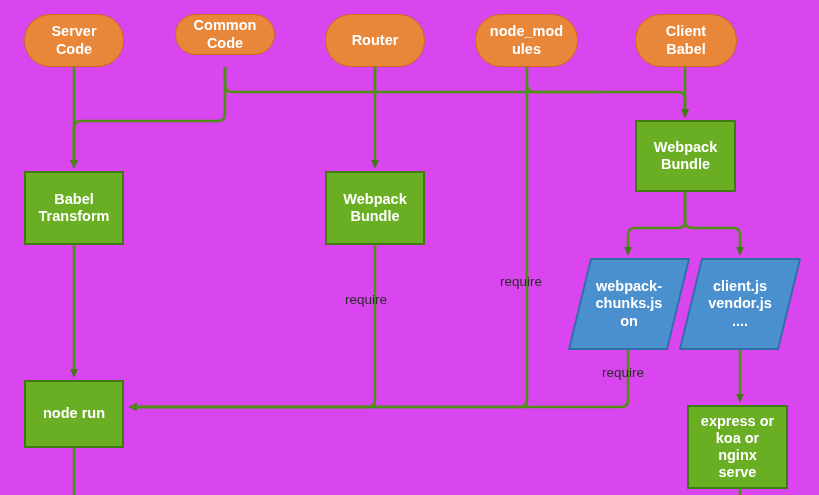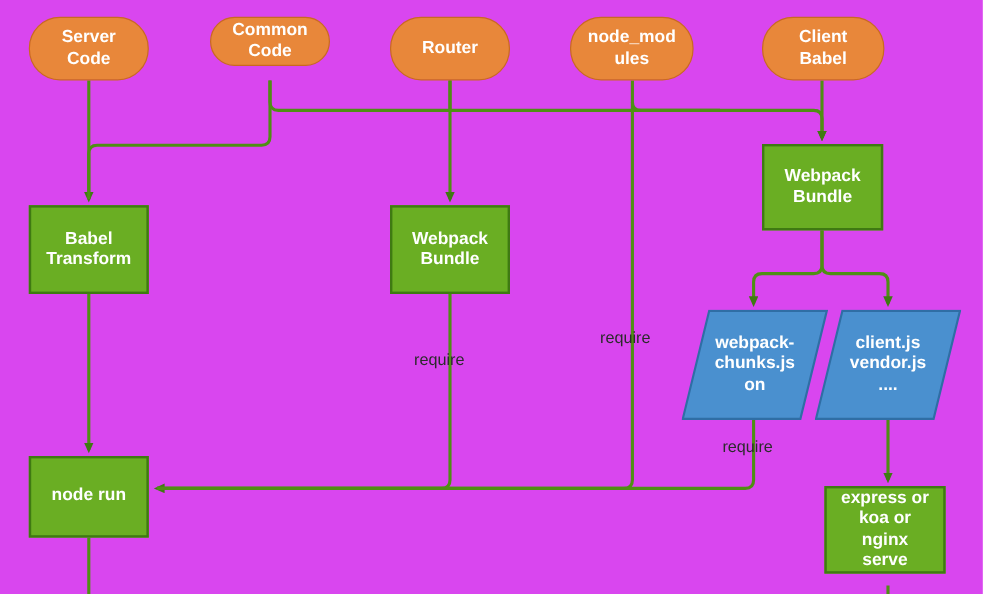--- a/index.html
+++ b/index.html
@@ -89,21 +89,21 @@
 Transform</div>
 
   <div class="node proc ttl" style="left:325px;top:171px;width:100px;height:74px;">Webpack
 Bundle</div>
 
   <div class="node proc ttl" style="left:635px;top:120px;width:101px;height:72px;">Webpack
 Bundle</div>
 
   <div class="node proc ttl" style="left:24px;top:380px;width:100px;height:68px;">node run</div>
 
-  <div class="node proc ttl" style="left:687px;top:405px;width:101px;height:73px;">express or
+  <div class="node proc ttl" style="left:687px;top:405px;width:101px;height:84px;">express or
 koa or
 nginx
 serve</div>
 
   <div class="data-shape" style="left:568px;top:258px;width:122px;height:92px;">
     <svg width="122" height="92" viewBox="0 0 122 92">
       <polygon points="23,1 121,1 99,91 1,91" fill="#4a90cf" stroke="#2f6ea5" stroke-width="1.8"></polygon>
     </svg>
     <div class="data-label ttl">webpack-
 chunks.js

